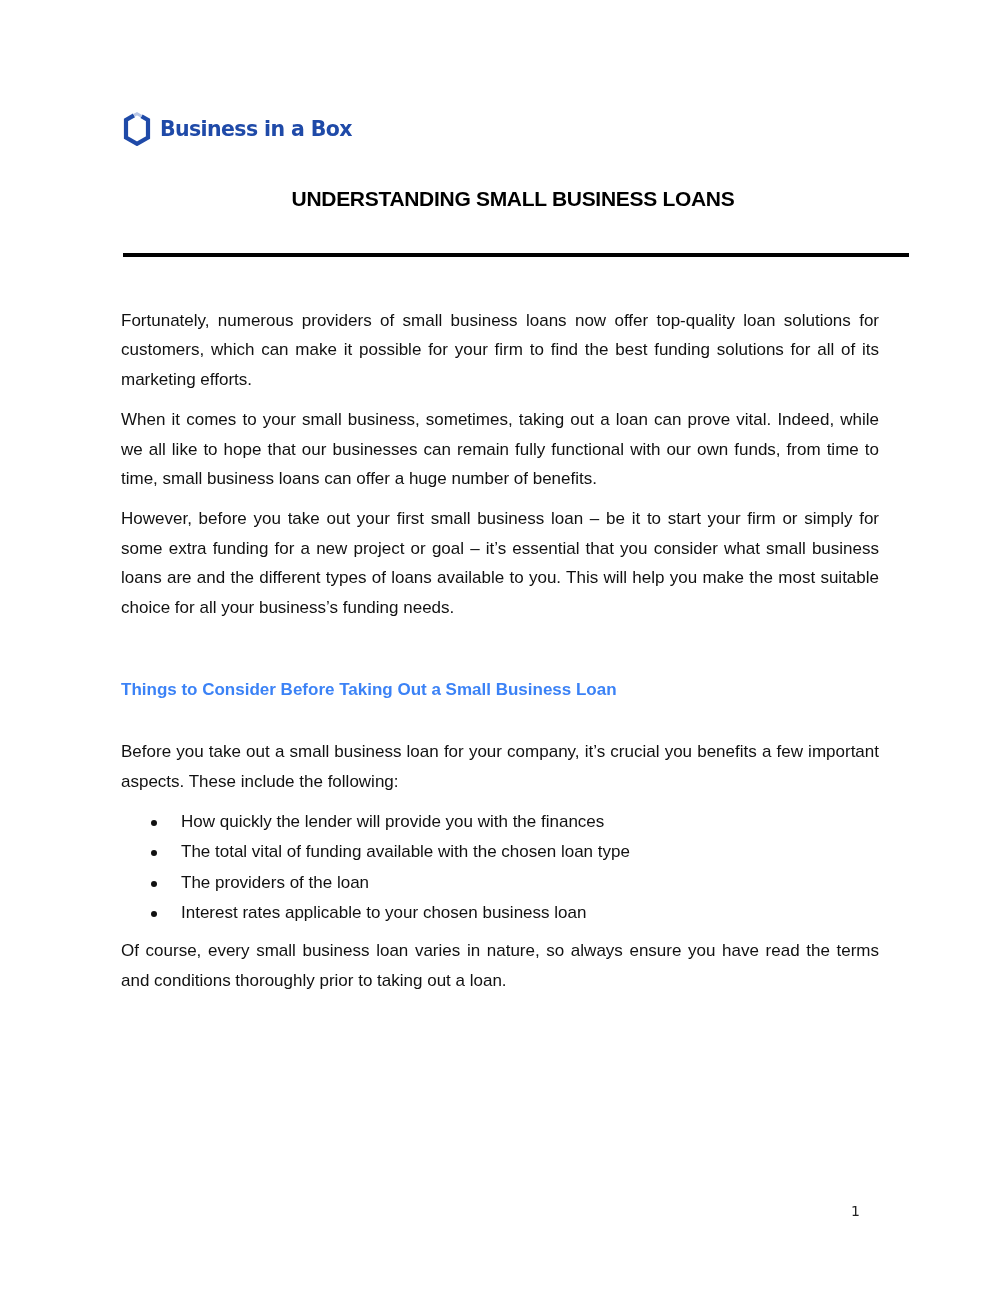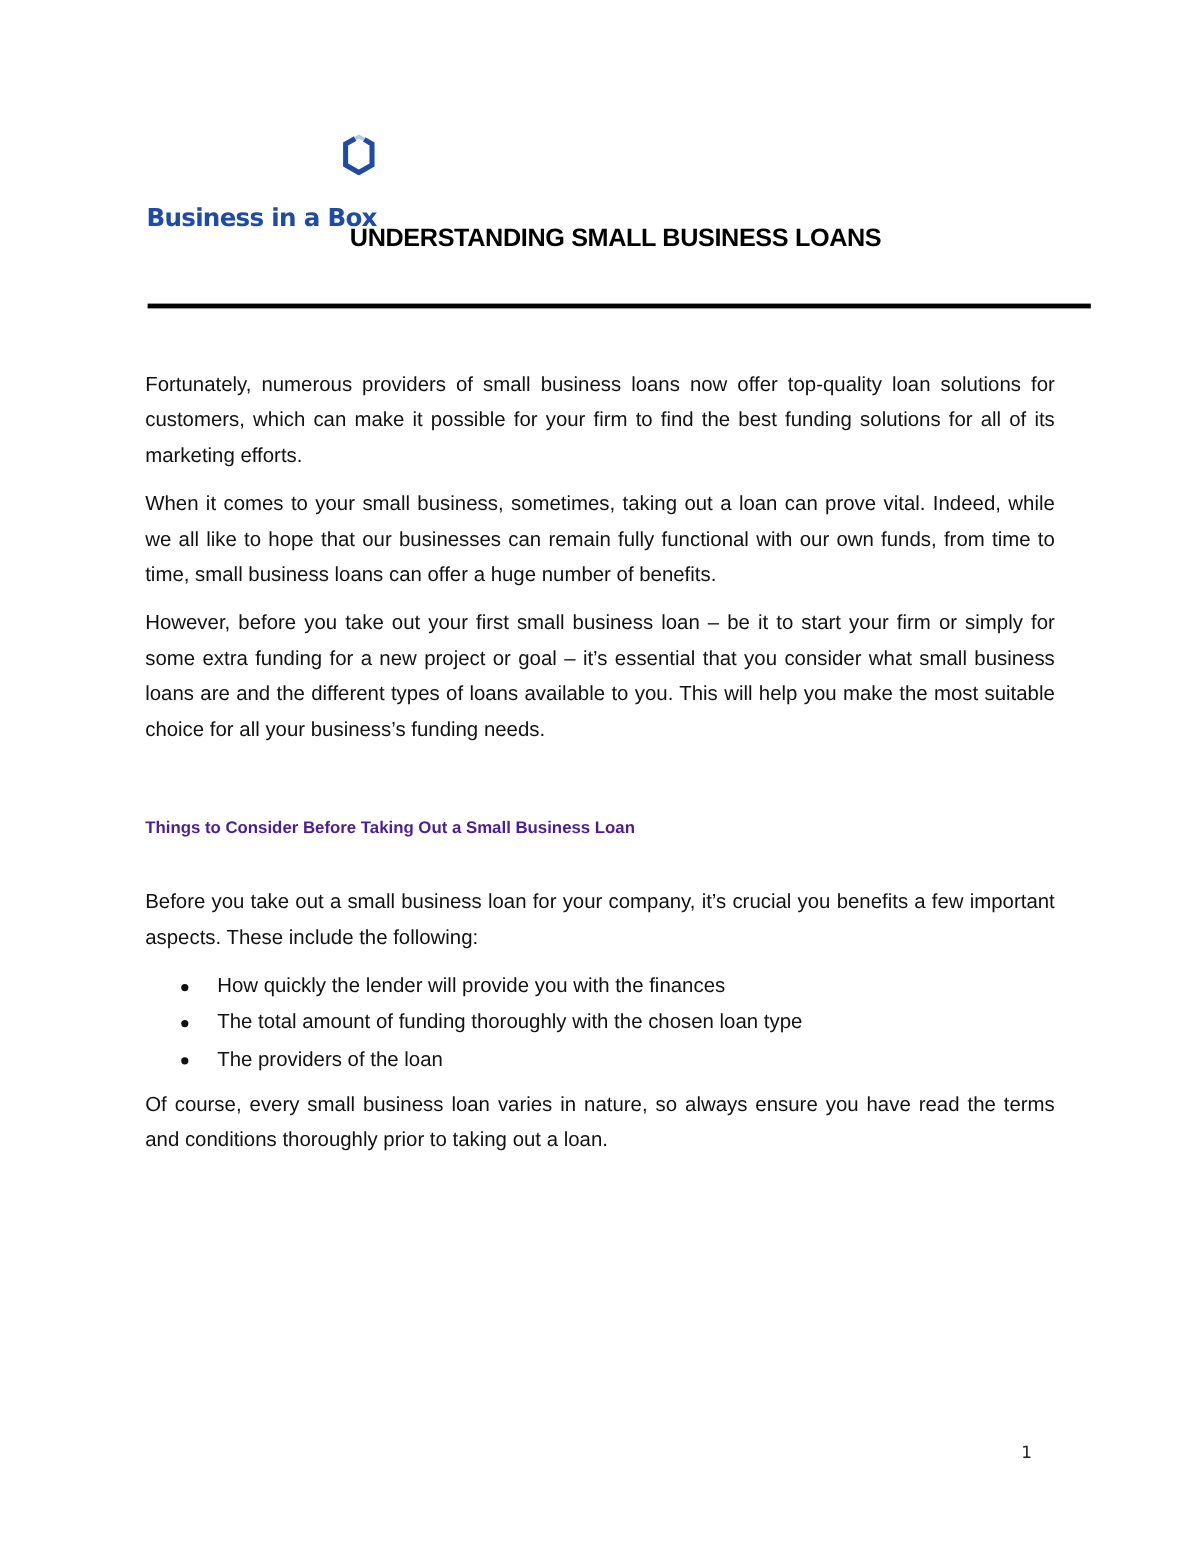--- a/index.html
+++ b/index.html
@@ -13,23 +13,22 @@
       position: relative;
       overflow: hidden;
       font-family: "Liberation Sans", sans-serif;
       color: #111111;
     }
     .logo {
       position: absolute;
       left: 122px;
       top: 112px;
       display: flex;
-      align-items: flex-end;
-      gap: 23px;
-      flex-direction: column;
+      align-items: center;
+      gap: 8px;
     }
     .logo-icon {
       width: 30px;
       height: 34px;
       display: block;
     }
     .logo-text {
       font-family: "DejaVu Sans", sans-serif;
       font-weight: bold;
       font-size: 20.5px;
@@ -64,23 +63,23 @@
       font-size: 17px;
       line-height: 29.4px;
       color: #111;
     }
     .content p {
       margin: 0 0 11px 0;
       text-align: justify;
     }
     .subheading {
       font-weight: bold;
-      font-size: 14px;
+      font-size: 17px;
       margin: 53px 0 33px 0 !important;
-      color: #4c1d95;
+      color: #3b82f6;
     }
     ul.bullets {
       list-style: none;
       margin: 4px 0 8px 0;
       padding: 0;
     }
     ul.bullets li {
       position: relative;
       padding-left: 60px;
       line-height: 30.2px;
@@ -124,20 +123,21 @@
   <p>Fortunately, numerous providers of small business loans now offer top-quality loan solutions for customers, which can make it possible for your firm to find the best funding solutions for all of its marketing efforts.</p>
   <p>When it comes to your small business, sometimes, taking out a loan can prove vital. Indeed, while we all like to hope that our businesses can remain fully functional with our own funds, from time to time, small business loans can offer a huge number of benefits.</p>
   <p>However, before you take out your first small business loan – be it to start your firm or simply for some extra funding for a new project or goal – it’s essential that you consider what small business loans are and the different types of loans available to you. This will help you make the most suitable choice for all your business’s funding needs.</p>
 
   <p class="subheading">Things to Consider Before Taking Out a Small Business Loan</p>
 
   <p>Before you take out a small business loan for your company, it’s crucial you benefits a few important aspects. These include the following:</p>
 
   <ul class="bullets">
     <li><span class="dot"></span><span>How quickly the lender will provide you with the finances</span></li>
-    <li><span class="dot"></span><span>The total amount of funding thoroughly with the chosen loan type</span></li>
+    <li><span class="dot"></span><span>The total vital of funding available with the chosen loan type</span></li>
     <li><span class="dot"></span><span>The providers of the loan</span></li>
+    <li><span class="dot"></span><span>Interest rates applicable to your chosen business loan</span></li>
   </ul>
 
   <p>Of course, every small business loan varies in nature, so always ensure you have read the terms and conditions thoroughly prior to taking out a loan.</p>
 </div>
 
 <div class="page-number">1</div>
 
 </body></html>

